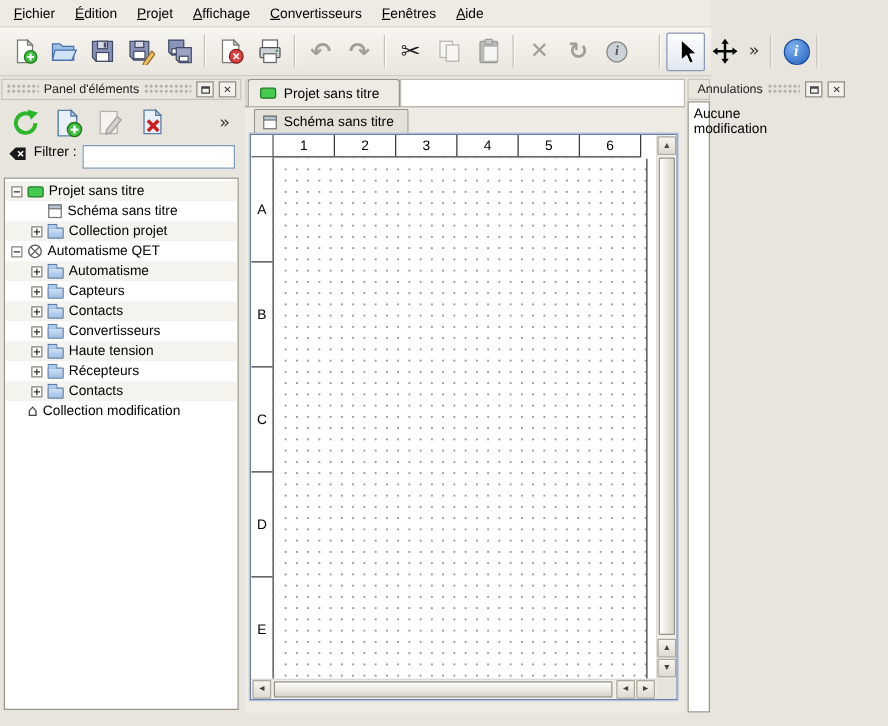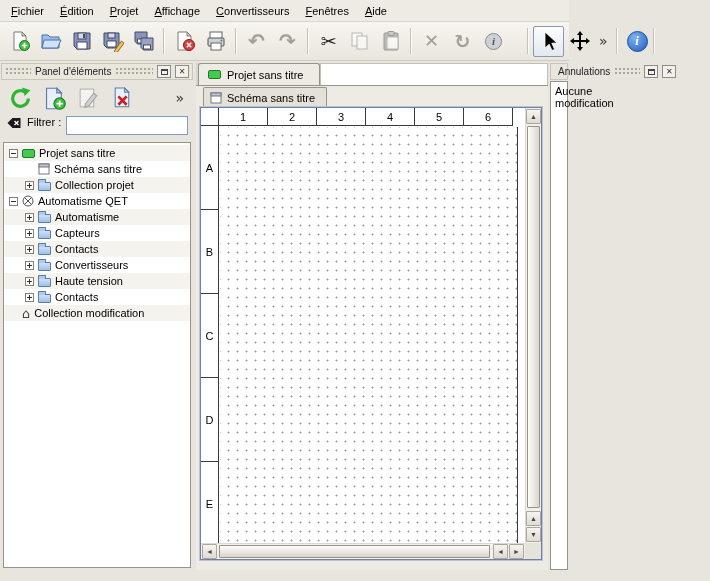--- a/index.html
+++ b/index.html
@@ -374,20 +374,25 @@
         </div>
         <div class="trow lvl1">
           <span class="exp plus"></span>
           <span class="ico-folder"></span>
           <span class="tlabel">Convertisseurs</span>
         </div>
         <div class="trow lvl1">
           <span class="exp plus"></span>
           <span class="ico-folder"></span>
           <span class="tlabel">Haute tension</span>
+        </div>
+        <div class="trow lvl1">
+          <span class="exp plus"></span>
+          <span class="ico-folder"></span>
+          <span class="tlabel">Récepteurs</span>
         </div>
         <div class="trow lvl1">
           <span class="exp plus"></span>
           <span class="ico-folder"></span>
           <span class="tlabel">Contacts</span>
         </div>
         <div class="trow">
           <span class="exp-spacer"></span>
           <span class="ico-home glyph">⌂</span>
           <span class="tlabel">Collection modification</span>

